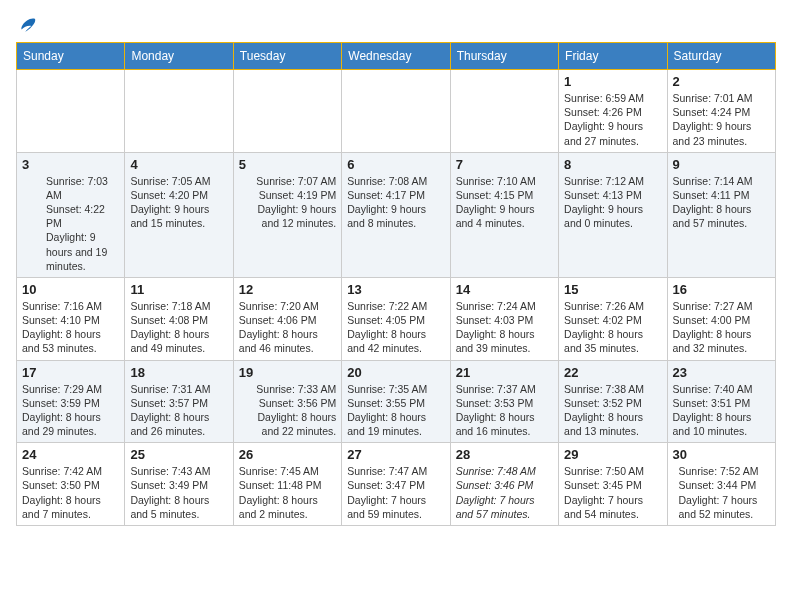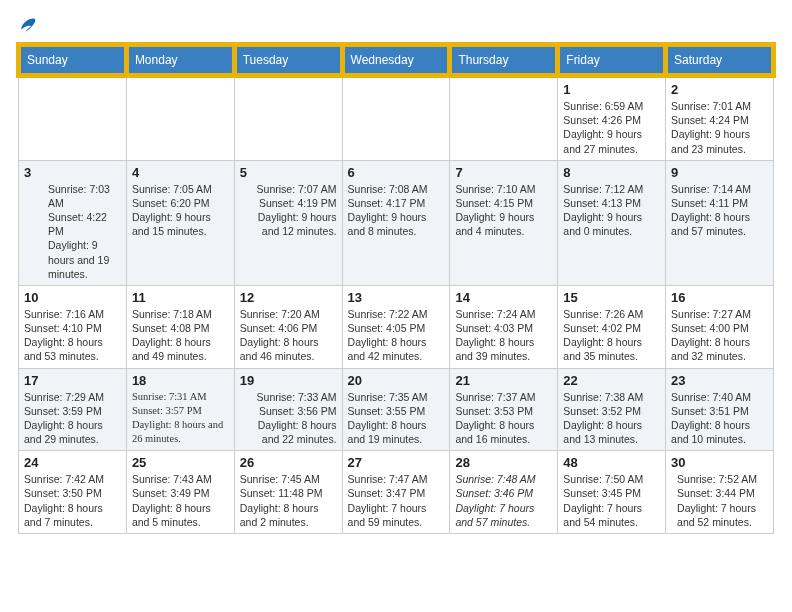--- a/index.html
+++ b/index.html
@@ -52,21 +52,21 @@
       border-collapse: collapse;
       font-size: 11px;
     }
     .calendar th {
       background: #3a7fc1;
       color: #fff;
       text-align: left;
       padding: 6px 6px;
       font-size: 12px;
       font-weight: normal;
-      border: 5px solid #eab308;
+      border: 1px solid #eab308;
     }
     .calendar td {
       border: 1px solid #ccc;
       vertical-align: top;
       padding: 4px 5px;
       width: 108px;
       min-height: 80px;
       background: #fff;
     }
     .calendar tr:nth-child(even) td {
@@ -148,21 +148,21 @@
       <tr>
         <td>
           <span class="day-num">3</span>
           <div class="day-info" style="white-space: pre-line; margin-left: 24px;">Sunrise: 7:03 AM
 Sunset: 4:22 PM
 Daylight: 9 hours and 19 minutes.</div>
         </td>
         <td>
           <span class="day-num">4</span>
           <div class="day-info" style="white-space: pre-line;">Sunrise: 7:05 AM
-Sunset: 6:20 PM
+Sunset: 4:20 PM
 Daylight: 9 hours and 15 minutes.</div>
         </td>
         <td>
           <span class="day-num">5</span>
           <div class="day-info" style="white-space: pre-line; text-align: right;">Sunrise: 7:07 AM
 Sunset: 4:19 PM
 Daylight: 9 hours and 12 minutes.</div>
         </td>
         <td>
           <span class="day-num">6</span>
@@ -235,21 +235,21 @@
       </tr>
       <tr>
         <td>
           <span class="day-num">17</span>
           <div class="day-info" style="white-space: pre-line;">Sunrise: 7:29 AM
 Sunset: 3:59 PM
 Daylight: 8 hours and 29 minutes.</div>
         </td>
         <td>
           <span class="day-num">18</span>
-          <div class="day-info" style="white-space: pre-line; font-family: Liberation Serif, serif;">Sunrise: 7:31 AM
+          <div class="day-info" style="white-space: pre-line;">Sunrise: 7:31 AM
 Sunset: 3:57 PM
 Daylight: 8 hours and 26 minutes.</div>
         </td>
         <td>
           <span class="day-num">19</span>
           <div class="day-info" style="white-space: pre-line; text-align: right;">Sunrise: 7:33 AM
 Sunset: 3:56 PM
 Daylight: 8 hours and 22 minutes.</div>
         </td>
         <td>
@@ -302,21 +302,21 @@
 Sunset: 3:47 PM
 Daylight: 7 hours and 59 minutes.</div>
         </td>
         <td>
           <span class="day-num">28</span>
           <div class="day-info" style="white-space: pre-line; font-style: italic;">Sunrise: 7:48 AM
 Sunset: 3:46 PM
 Daylight: 7 hours and 57 minutes.</div>
         </td>
         <td>
-          <span class="day-num">48</span>
+          <span class="day-num">29</span>
           <div class="day-info" style="white-space: pre-line;">Sunrise: 7:50 AM
 Sunset: 3:45 PM
 Daylight: 7 hours and 54 minutes.</div>
         </td>
         <td>
           <span class="day-num">30</span>
           <div class="day-info" style="white-space: pre-line; margin-left: 6px;">Sunrise: 7:52 AM
 Sunset: 3:44 PM
 Daylight: 7 hours and 52 minutes.</div>
         </td>

